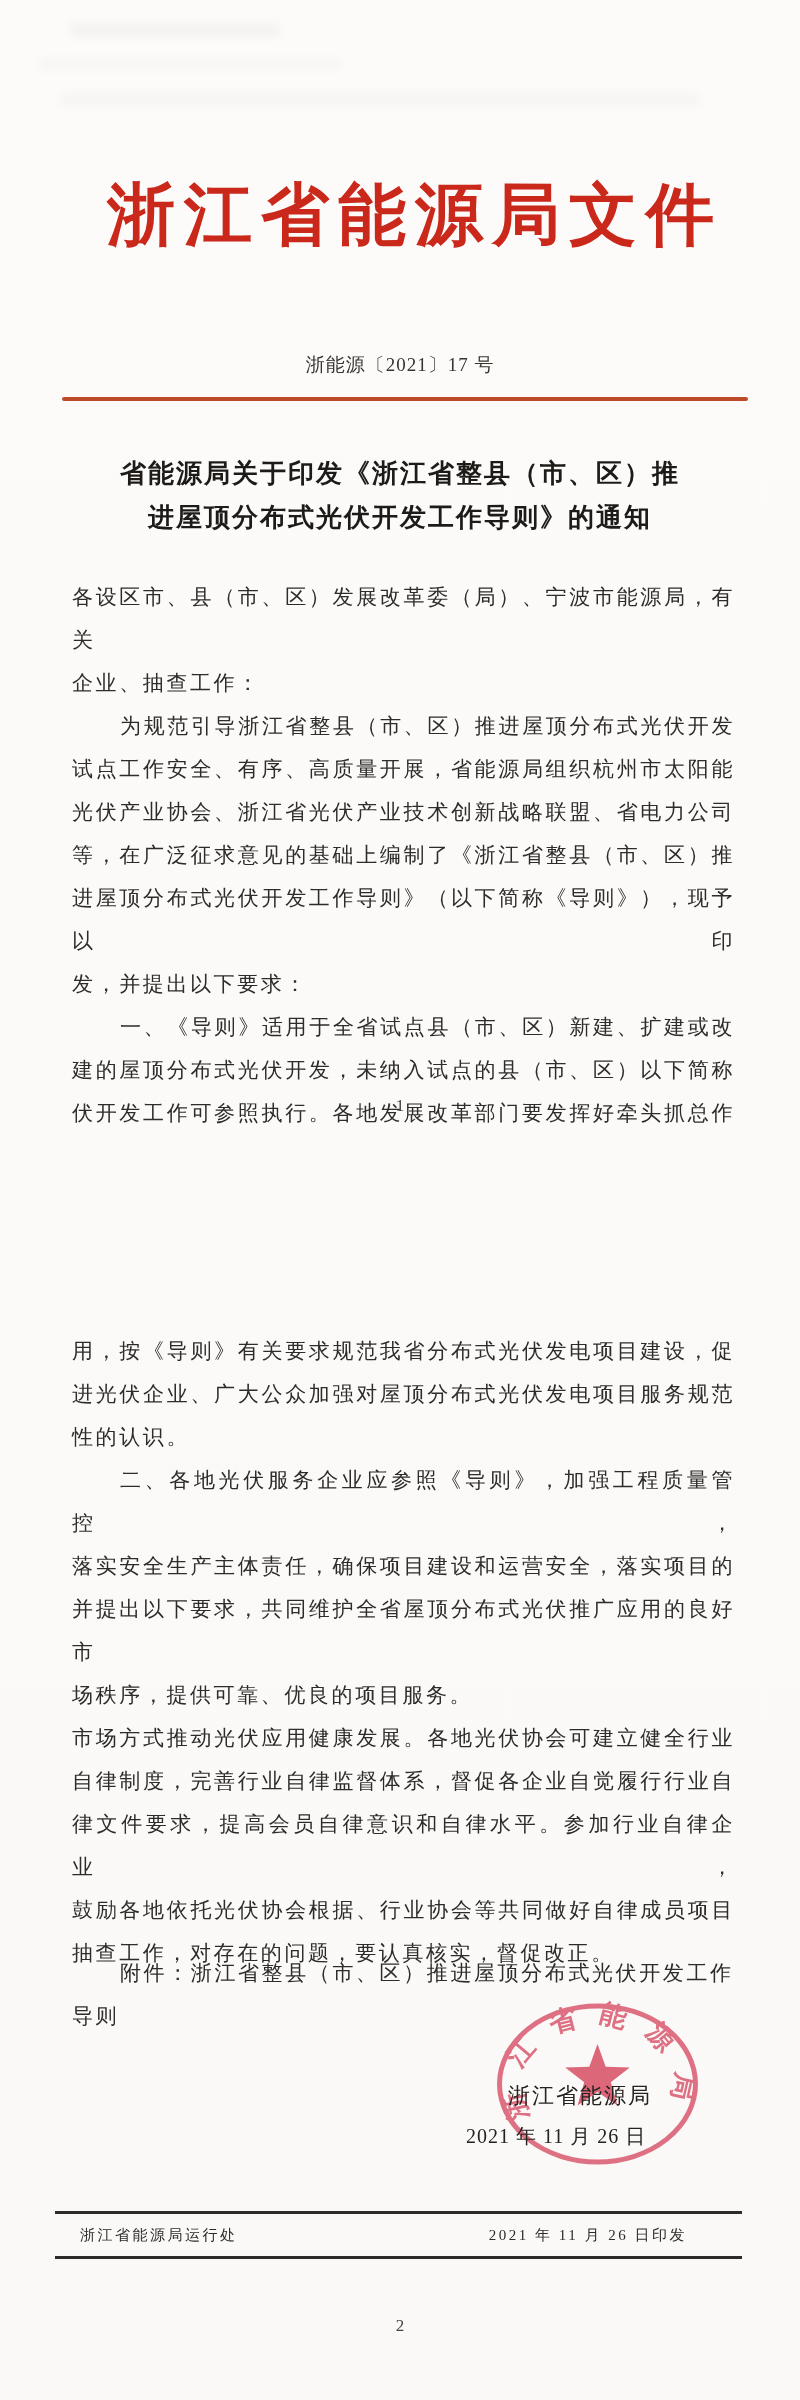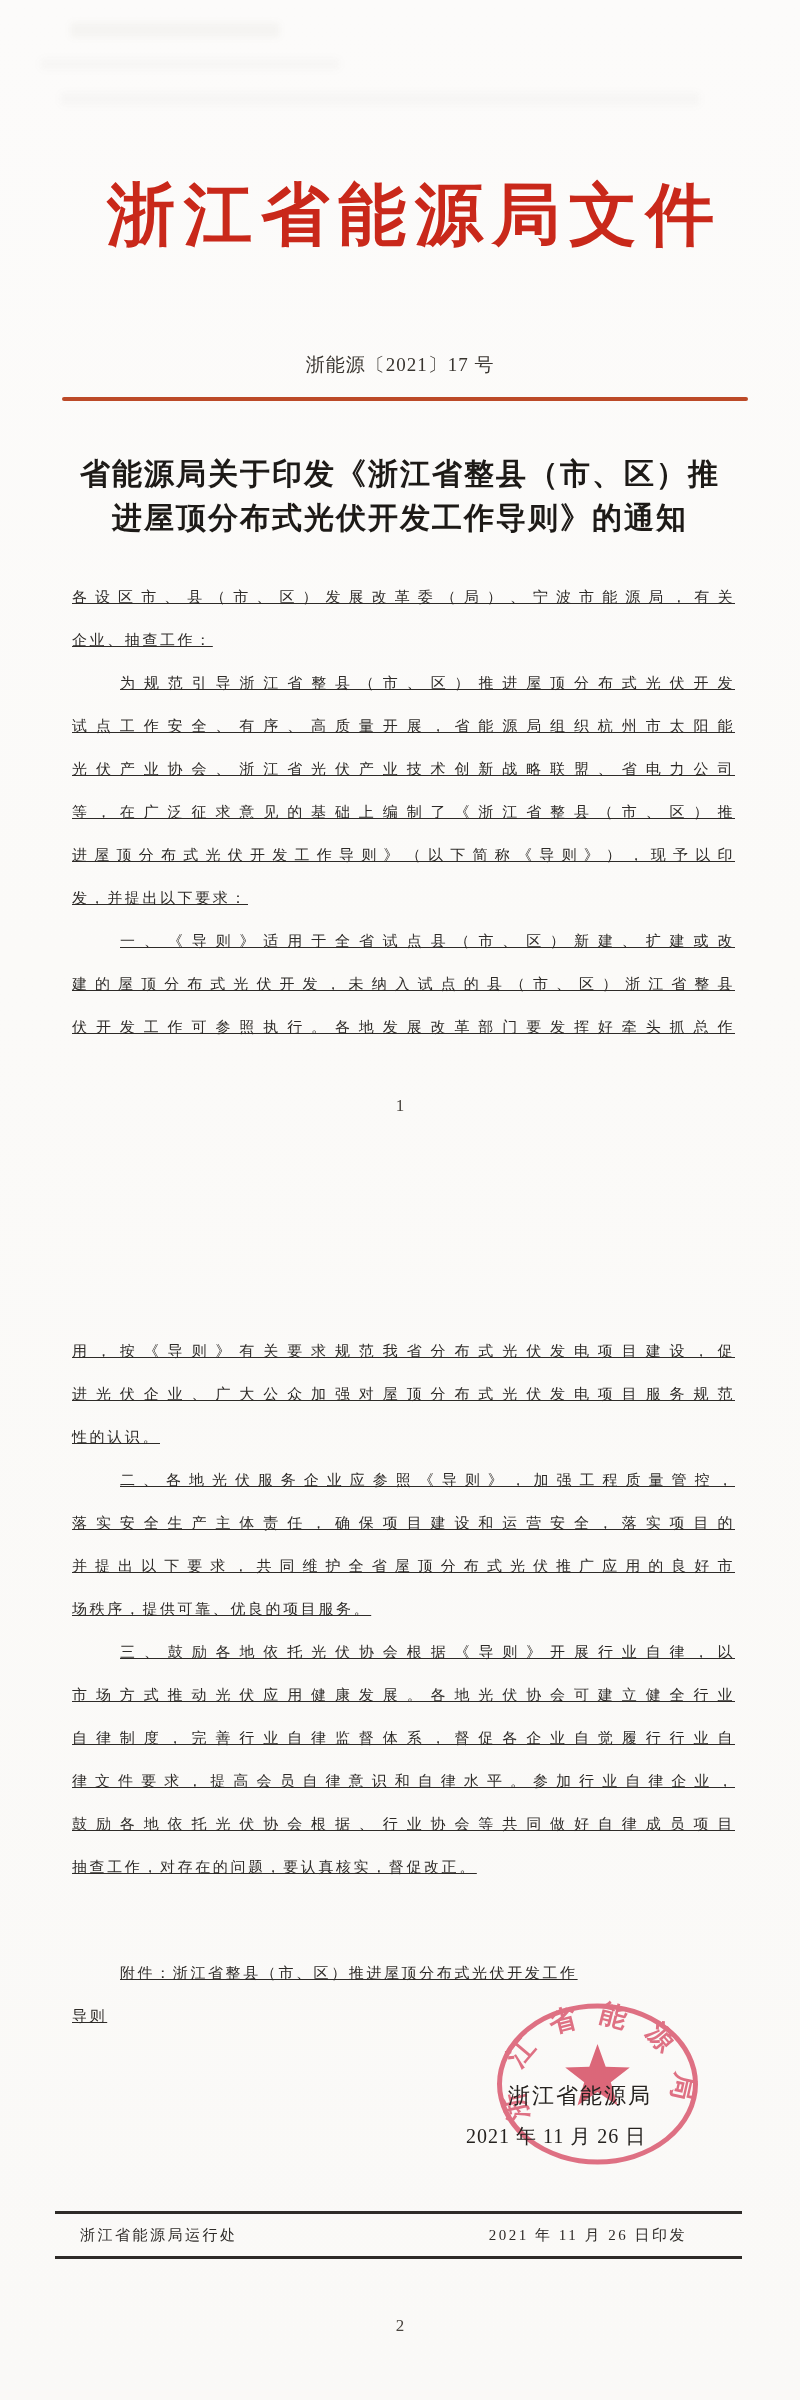--- a/index.html
+++ b/index.html
@@ -24,24 +24,24 @@
   .doc-number{
     position:absolute;top:350px;left:0;width:100%;
     text-align:center;font-size:19px;line-height:30px;letter-spacing:1px;color:#38342f;
   }
   .red-rule{
     position:absolute;top:397px;left:62px;width:686px;height:4px;
     background:#bc4a28;border-radius:2px;
   }
   .doc-title{
     position:absolute;top:452px;left:40px;width:720px;
-    text-align:center;font-size:30px;line-height:44px;font-weight:700;
+    text-align:center;font-size:26px;line-height:44px;font-weight:700;
     letter-spacing:2px;color:#1d1a17;
   }
-  .body{position:absolute;left:72px;width:663px;font-size:15px;text-decoration:underline;}
+  .body{position:absolute;left:72px;width:663px;font-size:21px;}
   .b1{top:576px;}
   .b2{top:1330px;}
   .attach{top:1952px;}
   .line{line-height:43px;letter-spacing:2.6px;}
   .line.indent{text-indent:48px;}
   .line.justify{text-align:justify;text-align-last:justify;}
   .pagenum{
     position:absolute;left:0;width:100%;text-align:center;
     font-size:17px;color:#4a453f;letter-spacing:0;
   }
@@ -90,35 +90,34 @@
   <div class="body b1">
       <div class="line justify">各设区市、县（市、区）发展改革委（局）、宁波市能源局，有关</div>
       <div class="line">企业、抽查工作：</div>
       <div class="line indent justify">为规范引导浙江省整县（市、区）推进屋顶分布式光伏开发</div>
       <div class="line justify">试点工作安全、有序、高质量开展，省能源局组织杭州市太阳能</div>
       <div class="line justify">光伏产业协会、浙江省光伏产业技术创新战略联盟、省电力公司</div>
       <div class="line justify">等，在广泛征求意见的基础上编制了《浙江省整县（市、区）推</div>
       <div class="line justify">进屋顶分布式光伏开发工作导则》（以下简称《导则》），现予以印</div>
       <div class="line">发，并提出以下要求：</div>
       <div class="line indent justify">一、《导则》适用于全省试点县（市、区）新建、扩建或改</div>
-      <div class="line justify">建的屋顶分布式光伏开发，未纳入试点的县（市、区）浙江省整县</div>
+      <div class="line justify">建的屋顶分布式光伏开发，未纳入试点的县（市、区）以下简称</div>
       <div class="line justify">伏开发工作可参照执行。各地发展改革部门要发挥好牵头抓总作</div>
     </div>
 
   <div class="pagenum p1">1</div>
 
   <div class="body b2">
       <div class="line justify">用，按《导则》有关要求规范我省分布式光伏发电项目建设，促</div>
       <div class="line justify">进光伏企业、广大公众加强对屋顶分布式光伏发电项目服务规范</div>
       <div class="line">性的认识。</div>
       <div class="line indent justify">二、各地光伏服务企业应参照《导则》，加强工程质量管控，</div>
       <div class="line justify">落实安全生产主体责任，确保项目建设和运营安全，落实项目的</div>
       <div class="line justify">并提出以下要求，共同维护全省屋顶分布式光伏推广应用的良好市</div>
       <div class="line">场秩序，提供可靠、优良的项目服务。</div>
-      <div class="line indent justify">三、鼓励各地依托光伏协会根据《导则》开展行业自律，以</div>
       <div class="line justify">市场方式推动光伏应用健康发展。各地光伏协会可建立健全行业</div>
       <div class="line justify">自律制度，完善行业自律监督体系，督促各企业自觉履行行业自</div>
       <div class="line justify">律文件要求，提高会员自律意识和自律水平。参加行业自律企业，</div>
       <div class="line justify">鼓励各地依托光伏协会根据、行业协会等共同做好自律成员项目</div>
       <div class="line">抽查工作，对存在的问题，要认真核实，督促改正。</div>
     </div>
 
   <div class="body attach">
       <div class="line indent">附件：浙江省整县（市、区）推进屋顶分布式光伏开发工作</div>
       <div class="line">导则</div>

